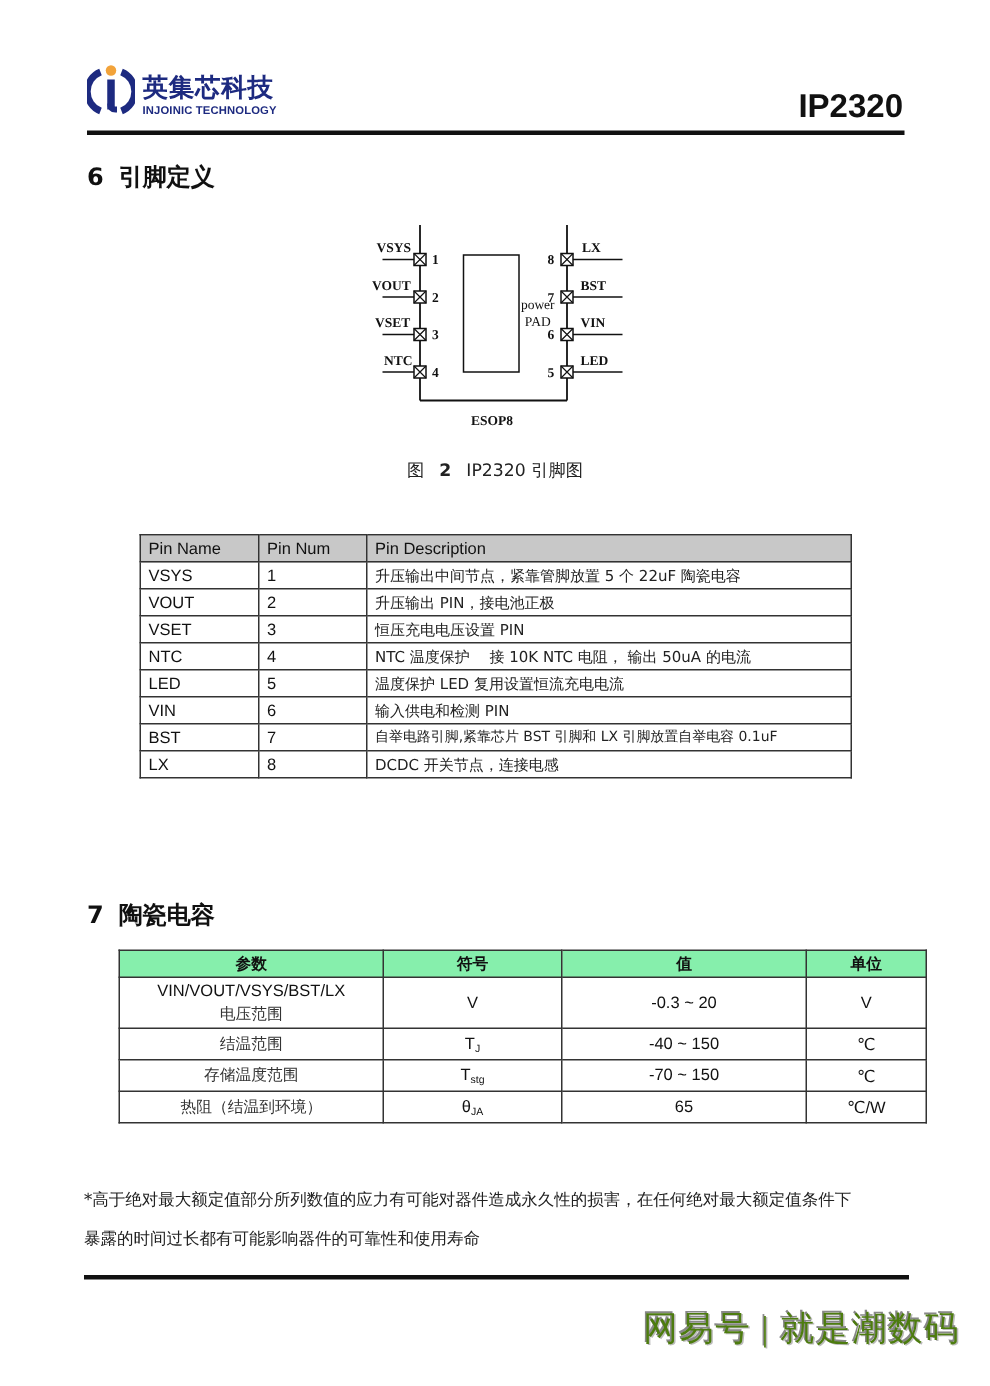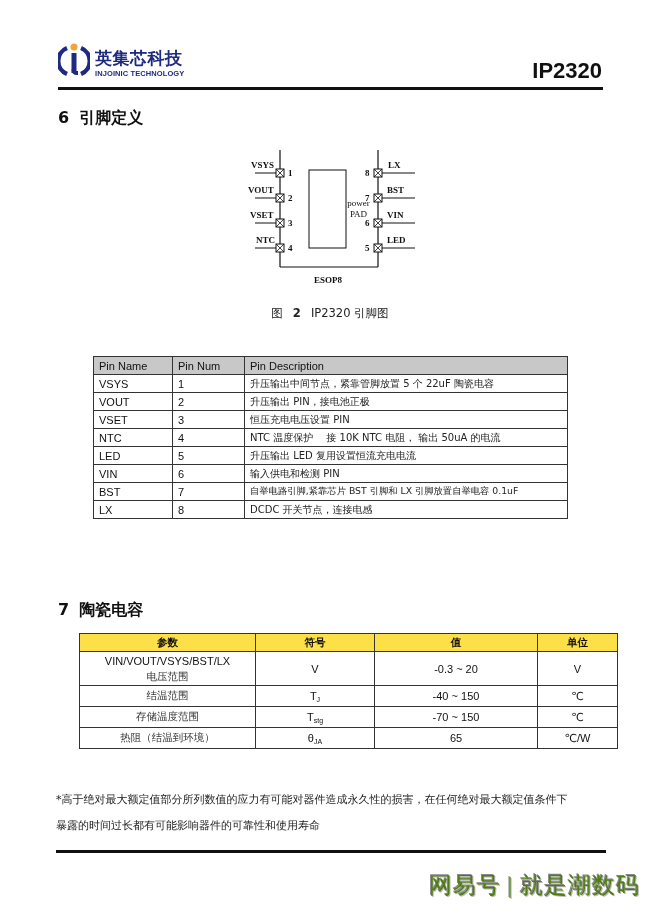--- a/index.html
+++ b/index.html
@@ -35,21 +35,21 @@
     .pin-table th, .pin-table td { border: 1px solid #333; padding: 0 5px; height: 17px;
         font-size: 11px; text-align: left; font-weight: normal; white-space: nowrap; }
     .pin-table th { background: #c8c8c8; }
     .pin-table td.desc { font-family: "DejaVu Sans", sans-serif; font-size: 10px; color: #222; }
     .pin-table col.c1 { width: 79px; }
     .pin-table col.c2 { width: 72px; }
 
     .lim-table { left: 79px; top: 633px; width: 539px; }
     .lim-table th, .lim-table td { border: 1px solid #333; text-align: center; font-size: 11px;
         font-weight: normal; padding: 0 3px; }
-    .lim-table th { background: #fde047; height: 17px; font-weight: bold;
+    .lim-table th { background: #86efac; height: 17px; font-weight: bold;
         font-family: Liberation Sans, sans-serif; font-size: 10.5px; }
     .lim-table td { height: 20px; }
     .lim-table td.tall { height: 33px; line-height: 15px; }
     .lim-table td.cn { font-family: "DejaVu Sans", sans-serif; font-size: 10.5px; color: #333; }
     .lim-table col.l1 { width: 176px; }
     .lim-table col.l2 { width: 119px; }
     .lim-table col.l3 { width: 163px; }
     sub { font-size: 7px; vertical-align: -2px; }
 
     .note { position: absolute; left: 56px; width: 570px; font-size: 11px; color: #222;
@@ -185,21 +185,21 @@
         <td class="desc">恒压充电电压设置 PIN</td>
       </tr>
     <tr>
         <td>NTC</td>
         <td>4</td>
         <td class="desc">NTC 温度保护　 接 10K NTC 电阻， 输出 50uA 的电流</td>
       </tr>
     <tr>
         <td>LED</td>
         <td>5</td>
-        <td class="desc">升压输出 LED 复用设置恒流充电电流</td>
+        <td class="desc">温度保护 LED 复用设置恒流充电电流</td>
       </tr>
     <tr>
         <td>VIN</td>
         <td>6</td>
         <td class="desc">输入供电和检测 PIN</td>
       </tr>
     <tr>
         <td>BST</td>
         <td>7</td>
         <td class="desc" style="font-size:9.3px;">自举电路引脚,紧靠芯片 BST 引脚和 LX 引脚放置自举电容 0.1uF</td>

